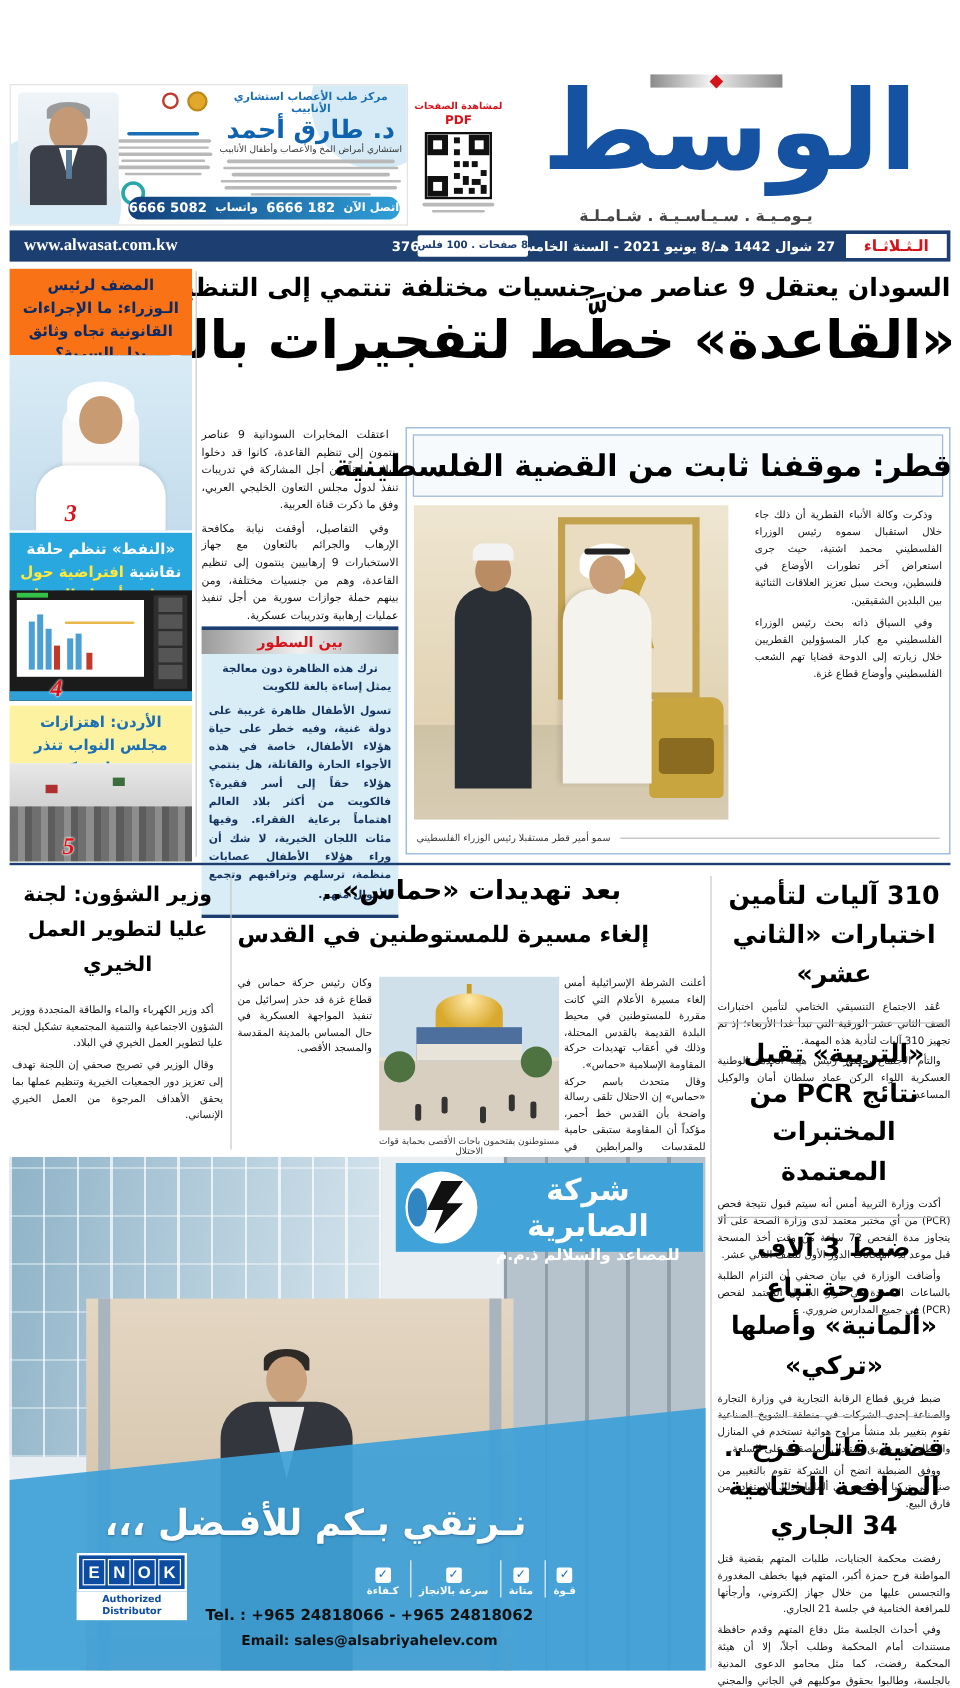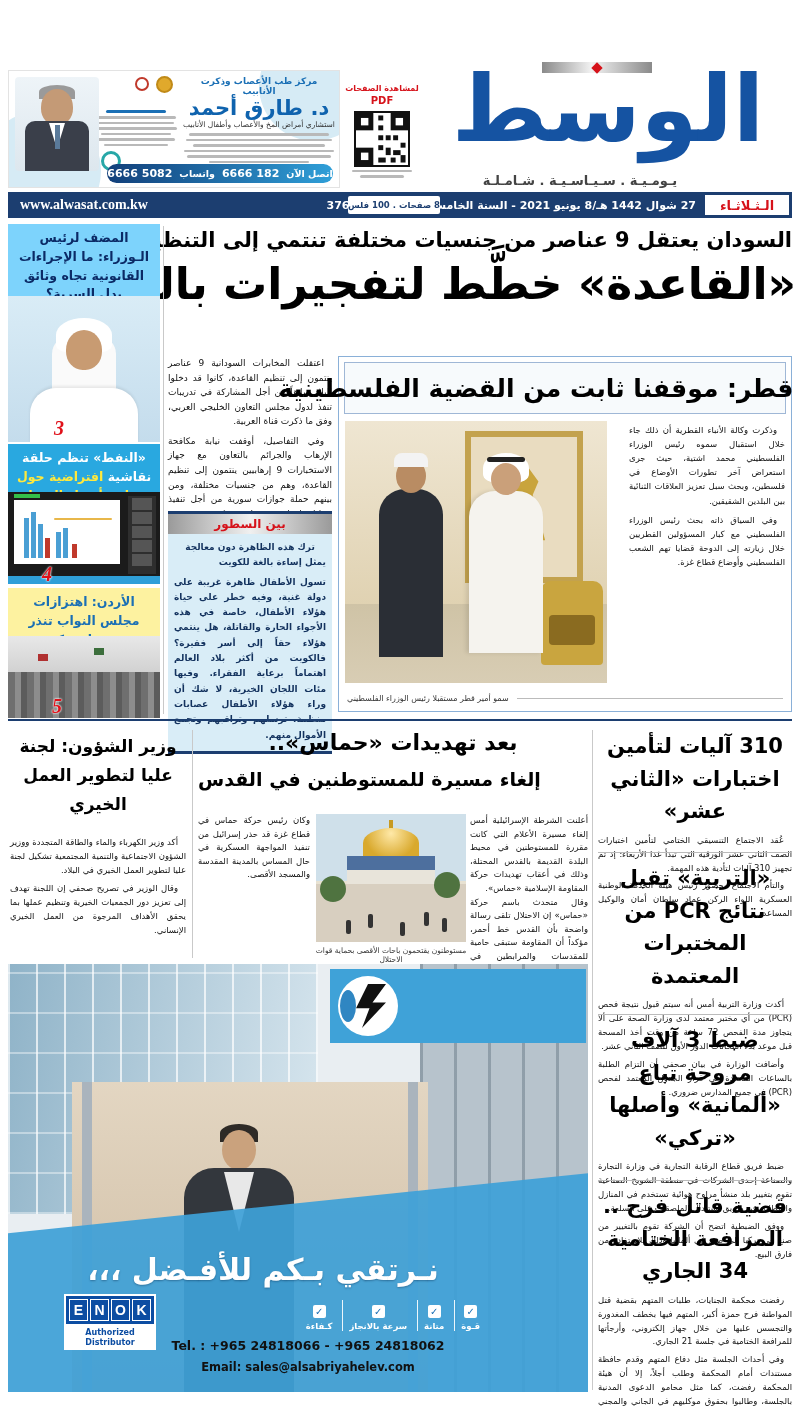--- a/index.html
+++ b/index.html
@@ -56,21 +56,21 @@
     border-radius:2px; font-size:8.5px; font-weight:bold; display:flex; align-items:center; justify-content:center; }
   .site { position:absolute; left:12px; top:0; bottom:0; display:flex; align-items:center;
     color:#fff; font-size:14px; font-weight:bold; direction:ltr; font-family:"Liberation Serif", serif; }
 
   
   .kicker { left:166px; top:228px; width:626px; font-size:21px; font-weight:bold; color:#000; text-align:center; white-space:nowrap; }
   .main-head { left:160px; top:258px; width:636px; font-size:44px; font-weight:bold; color:#000; text-align:center; white-space:nowrap; letter-spacing:-1px; }
 
   
   .sb-box { left:8px; width:152px; padding:5px 4px; font-weight:bold; font-size:12.5px; line-height:1.5; text-align:center; }
-  .sb1 { top:224px; height:72px; background:#7dd3fc; color:#0b2a66; }
+  .sb1 { top:224px; height:72px; background:#f97316; color:#0b2a66; }
   .sb2 { top:444px; height:56px; background:#29a8e0; color:#fff; }
   .sb2 .yellow { color:#ffe93d; }
   .sb3 { top:588px; height:48px; background:#fdf2a0; color:#1a6fb5; }
   .sb-photo { left:8px; width:152px; overflow:hidden; }
   .pagenum { position:absolute; bottom:2px; font-family:"Liberation Serif", serif; font-style:italic;
     font-weight:bold; font-size:20px; color:#e01019; text-shadow:0 0 2px #fff,0 0 2px #fff; }
   .ph1 { top:296px; height:146px; background:linear-gradient(#d9ecf6,#c4dcec); }
   .ph1 .head { position:absolute; left:58px; top:34px; width:36px; height:40px; background:#c89b72; border-radius:50% 50% 46% 46%; }
   .ph1 .ghutra { position:absolute; left:48px; top:22px; width:56px; height:34px; background:#fff; border-radius:50% 50% 20% 20%; }
   .ph1 .drape { position:absolute; left:44px; top:40px; width:64px; height:64px; background:#fafafa; border-radius:18px 18px 0 0; }
@@ -88,21 +88,21 @@
   .ph3 .crowd { position:absolute; bottom:0; left:0; right:0; height:46px;
     background:repeating-linear-gradient(90deg,#6f6f6f 0 7px,#8d8d8d 7px 13px,#5c5c5c 13px 19px); }
   .ph3 .flag { position:absolute; width:10px; height:7px; }
   .rule-v { background:#c9c9c9; width:1px; }
   .rule-h { background:#1c3e70; height:2px; }
   .rule-h.thin { background:#bbb; height:1px; }
 
   
   .mid-col { left:168px; top:356px; width:164px; font-size:9px; line-height:1.62; color:#111; }
   .mid-col p { margin-bottom:5px; text-indent:8px; }
-  .bl-box { left:168px; top:511px; width:164px; border-top:3px solid #1c3e70; border-bottom:3px solid #1c3e70; }
+  .bl-box { left:168px; top:522px; width:164px; border-top:3px solid #1c3e70; border-bottom:3px solid #1c3e70; }
   .bl-head { height:20px; background:linear-gradient(90deg,#9a9a9a,#f0f0f0 50%,#9a9a9a);
     color:#d6121a; font-weight:bold; font-size:12px; display:flex; align-items:center; justify-content:center; }
   .bl-body { background:#d9edf7; padding:6px 6px 8px; font-size:9px; font-weight:bold; color:#13325e; line-height:1.7; }
   .bl-body p+p { margin-top:4px; }
 
   
   .q-box { left:338px; top:356px; width:454px; height:356px; border:1px solid #8ab0d8; background:#fff; }
   .q-head { position:absolute; left:5px; right:5px; top:5px; height:52px; border:1px solid #9fb7d6; background:#f7fafc;
     font-size:25px; font-weight:bold; display:flex; align-items:center; justify-content:center; white-space:nowrap; }
   .q-photo { position:absolute; right:184px; left:6px; top:64px; height:262px; overflow:hidden;
@@ -193,21 +193,21 @@
 </style>
 </head>
 <body>
 
 <div id="page">
 
   <div class="abs doc-ad">
     <div class="blob" style="right:-30px;top:-40px;width:110px;height:110px;"></div>
     <div class="blob" style="left:-28px;bottom:-44px;width:120px;height:120px;"></div>
     <div class="doc-right">
-      <div class="doc-clinic">مركز طب الأعصاب وذكرت الأنابيب</div>
+      <div class="doc-clinic">مركز طب الأعصاب استشاري الأنابيب</div>
       <div class="doc-name">د. طارق أحمد</div>
       <div class="doc-title">استشاري أمراض المخ والأعصاب وأطفال الأنابيب</div>
       <div class="skl" style="width:140px"></div>
       <div class="skl" style="width:146px"></div>
       <div class="skl" style="width:132px"></div>
       <div class="skl" style="width:150px"></div>
       <div class="skl" style="width:144px"></div>
       <div class="skl" style="width:100px"></div>
     </div>
     <div class="seal" style="right:166px;top:5px;width:17px;height:17px;background:#e8b too;background:#e0a92c;border:2px solid #c08a18;"></div>
@@ -455,20 +455,24 @@
       <div class="e-man-head"></div>
       <div class="e-man-suit"></div>
       <div class="e-man-shirt"></div>
     </div>
     <div class="e-band"></div>
     <div class="e-banner">
       <div class="e-logo">
         <div class="cres"></div>
         <div class="bolt"></div>
       </div>
+      <div class="e-company">
+        <div class="big">شركة الصابرية</div>
+        <div class="sub">للمصاعد والسلالم ذ.م.م</div>
+      </div>
     </div>
     <div class="e-slogan">نـرتقي بـكم للأفـضل ،،،</div>
     <div class="e-feats">
       <div class="feat">
         <span class="chk">✓</span>
         <div class="lbl">قـوة</div>
       </div>
       <div class="feat">
         <span class="chk">✓</span>
         <div class="lbl">متانة</div>

